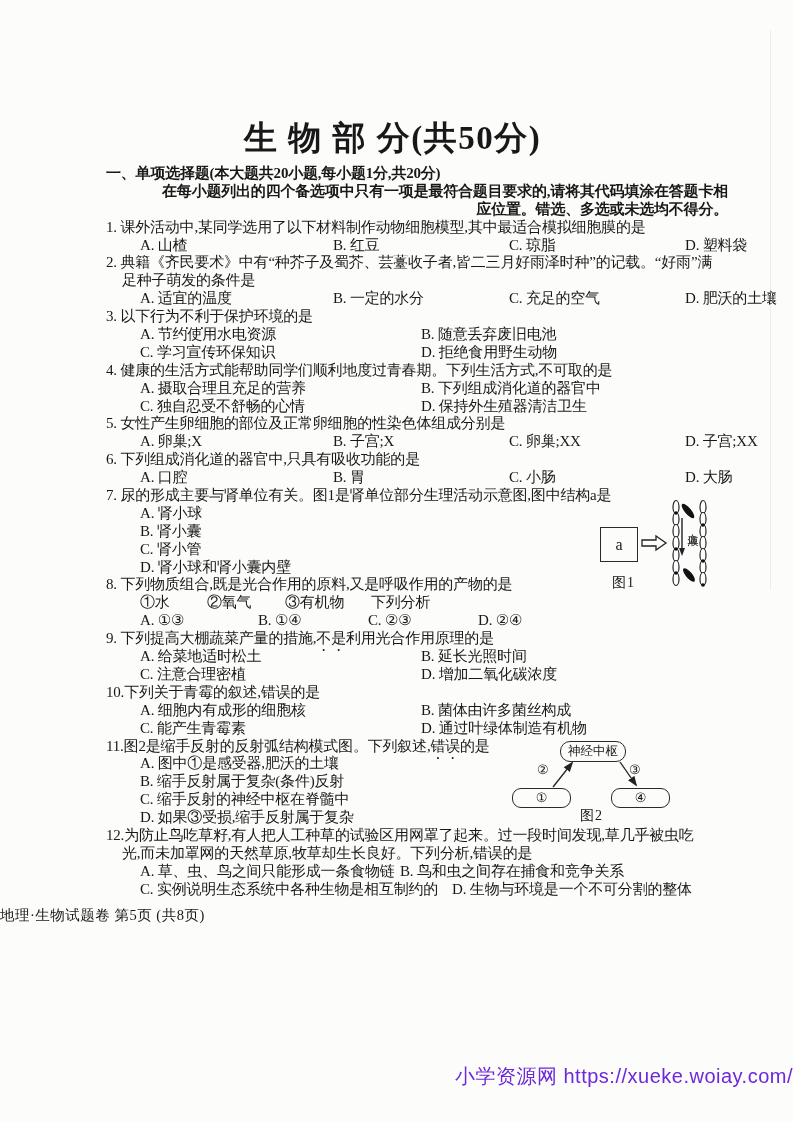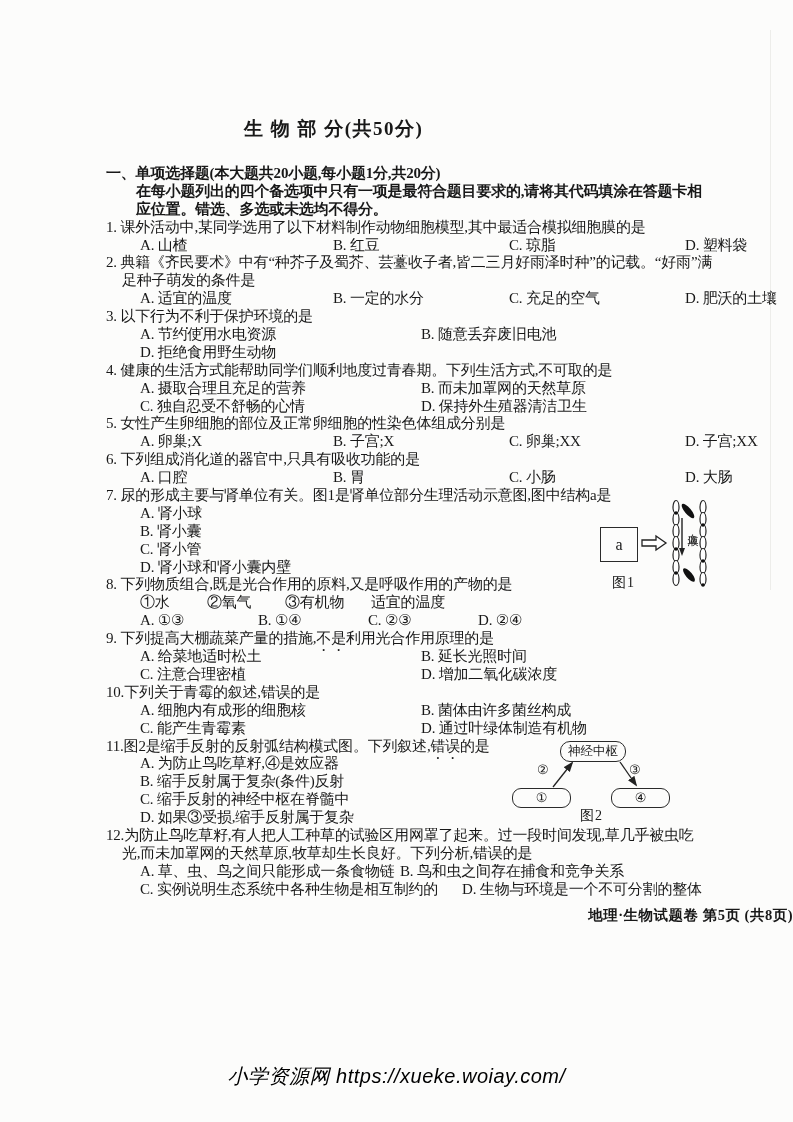--- a/index.html
+++ b/index.html
@@ -1,34 +1,34 @@
 <!DOCTYPE html>
 <html><head>
 <meta charset="utf-8">
 <style>
   html,body{margin:0;padding:0;background:#ffffff;}
   .page{
     position:relative;width:793px;height:1122px;background:#fcfcfb;overflow:hidden;
     font-family:"Liberation Serif","DejaVu Serif",serif;color:#181818;
   }
   .title{
-    position:absolute;left:244px;top:116px;font-size:19px;font-weight:700;letter-spacing:1.5px;white-space:nowrap;
+    position:absolute;left:244px;top:116px;font-size:33px;font-weight:700;letter-spacing:1.5px;white-space:nowrap;
   }
   .flow{position:absolute;left:106px;top:165px;width:622px;font-size:15px;}
   .ln{line-height:17.9px;height:17.9px;white-space:nowrap;letter-spacing:-0.2px;}
   .bold{font-weight:700;}
-  .ind-instr{padding-left:30px;}
+  .ind-instr{padding-left:30px;text-align:right;}
   .ind-cont{padding-left:16px;}
   .ind-opt{padding-left:34px;}
   .opts4{display:grid;grid-template-columns:150px 133px 133px auto;padding-left:34px;gap:43px;}
   .opts4-tight{display:grid;grid-template-columns:118px 110px 110px auto;padding-left:34px;}
   .items4{display:grid;grid-template-columns:67px 78px 86px auto;padding-left:34px;}
   .opts2{display:grid;grid-template-columns:281px auto;padding-left:34px;}
   .opts2-n{display:grid;grid-template-columns:260px auto;padding-left:34px;}
-  .optsflex{display:flex;gap:24px;padding-left:34px;}
+  .optsflex{display:flex;gap:14px;padding-left:34px;}
   .emph{
     -webkit-text-emphasis:filled dot;-webkit-text-emphasis-position:under left;
     text-emphasis:filled dot;text-emphasis-position:under left;text-align:right;
   }
   
   .fig1{position:absolute;left:595px;top:498px;width:126px;height:96px;}
   .fig1 .abox{
     position:absolute;left:5px;top:29px;width:36px;height:33px;border:1.5px solid #2a2a2a;
     display:flex;align-items:center;justify-content:center;font-size:16px;
   }
@@ -45,24 +45,24 @@
     display:flex;align-items:center;justify-content:center;
   }
   .fig2 .stad{
     position:absolute;top:50px;width:57px;height:18px;border:1.2px solid #2a2a2a;border-radius:9px;
     display:flex;align-items:center;justify-content:center;font-size:13px;
   }
   .fig2 .s1{left:12px;} .fig2 .s4{left:111px;}
   .fig2 .lbl{position:absolute;top:24px;font-size:13px;}
   .fig2 .l2{left:37px;} .fig2 .l3{left:129px;}
   .fig2 .cap{position:absolute;left:80px;top:69px;font-size:14px;letter-spacing:1px;text-align:right;}
-  .footer{position:absolute;left:0;right:0;top:906px;text-align:right;font-size:14.5px;letter-spacing:0.5px;font-weight:bold;}
+  .footer{position:absolute;left:0;right:0;top:906px;text-align:left;font-size:14.5px;letter-spacing:0.5px;}
   .watermark{
-    position:absolute;left:0;right:0;top:1063px;text-align:center;font-size:20px;color:#000000;
-    font-family:"Liberation Sans","DejaVu Sans",sans-serif;letter-spacing:0.5px;font-style:italic;
+    position:absolute;left:0;right:0;top:1063px;text-align:right;font-size:20px;color:#6d28d9;
+    font-family:"Liberation Sans","DejaVu Sans",sans-serif;letter-spacing:0.5px;
   }
   .scanline{position:absolute;left:770px;top:30px;width:1px;height:560px;background:#ededea;}
 </style>
 </head>
 <body>
 
 <div class="page">
   <div class="scanline"></div>
 
   <div class="title">生 物 部 分(共50分)</div>
@@ -90,29 +90,30 @@
     </div>
 
     <div class="ln">
       <span>3. 以下行为</span><span class="emph">不利</span><span>于保护环境的是</span>
     </div>
     <div class="ln opts2">
       <span>A. 节约使用水电资源</span>
       <span>B. 随意丢弃废旧电池</span>
     </div>
     <div class="ln opts2">
+      <span>C. 学习宣传环保知识</span>
       <span>D. 拒绝食用野生动物</span>
     </div>
 
     <div class="ln">
       <span>4. 健康的生活方式能帮助同学们顺利地度过青春期。下列生活方式,</span><span class="emph">不可取</span><span>的是</span>
     </div>
     <div class="ln opts2">
       <span>A. 摄取合理且充足的营养</span>
-      <span>B. 而未加罩网的天然草原</span>
+      <span>B. 下列组成消化道的器官中</span>
     </div>
     <div class="ln opts2">
       <span>C. 独自忍受不舒畅的心情</span>
       <span>D. 保持外生殖器清洁卫生</span>
     </div>
 
     <div class="ln">5. 女性产生卵细胞的部位及正常卵细胞的性染色体组成分别是</div>
     <div class="ln opts4">
       <span>A. 卵巢;X</span>
       <span>B. 子宫;X</span>
@@ -132,21 +133,21 @@
     <div class="ln ind-opt">A. 肾小球</div>
     <div class="ln ind-opt">B. 肾小囊</div>
     <div class="ln ind-opt">C. 肾小管</div>
     <div class="ln ind-opt">D. 肾小球和肾小囊内壁</div>
 
     <div class="ln">8. 下列物质组合,既是光合作用的原料,又是呼吸作用的产物的是</div>
     <div class="ln items4">
       <span>①水</span>
       <span>②氧气</span>
       <span>③有机物</span>
-      <span>适宜的温度</span>
+      <span>下列分析</span>
     </div>
     <div class="ln opts4-tight">
       <span>A. ①③</span>
       <span>B. ①④</span>
       <span>C. ②③</span>
       <span>D. ②④</span>
     </div>
 
     <div class="ln">
       <span>9. 下列提高大棚蔬菜产量的措施,</span><span class="emph">不是</span><span>利用光合作用原理的是</span>
@@ -168,21 +169,21 @@
       <span>B. 菌体由许多菌丝构成</span>
     </div>
     <div class="ln opts2">
       <span>C. 能产生青霉素</span>
       <span>D. 通过叶绿体制造有机物</span>
     </div>
 
     <div class="ln">
       <span>11.图2是缩手反射的反射弧结构模式图。下列叙述,</span><span class="emph">错误</span><span>的是</span>
     </div>
-    <div class="ln ind-opt">A. 为防止鸟吃草籽,④是效应器</div>
+    <div class="ln ind-opt">A. 图中①是感受器,肥沃的土壤</div>
     <div class="ln ind-opt">B. 缩手反射属于复杂(条件)反射</div>
     <div class="ln ind-opt">C. 缩手反射的神经中枢在脊髓中</div>
     <div class="ln ind-opt">D. 如果③受损,缩手反射属于复杂</div>
 
     <div class="ln">12.为防止鸟吃草籽,有人把人工种草的试验区用网罩了起来。过一段时间发现,草几乎被虫吃</div>
     <div class="ln ind-cont">
       <span>光,而未加罩网的天然草原,牧草却生长良好。下列分析,</span><span class="emph">错误</span><span>的是</span>
     </div>
     <div class="ln opts2-n">
       <span>A. 草、虫、鸟之间只能形成一条食物链</span>

